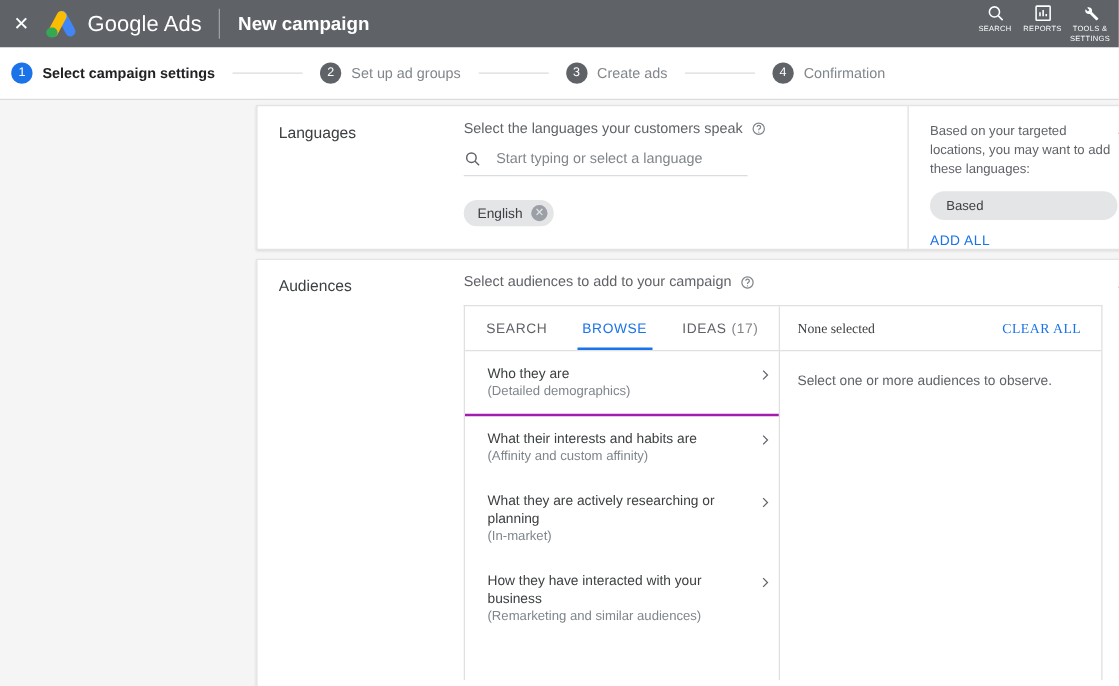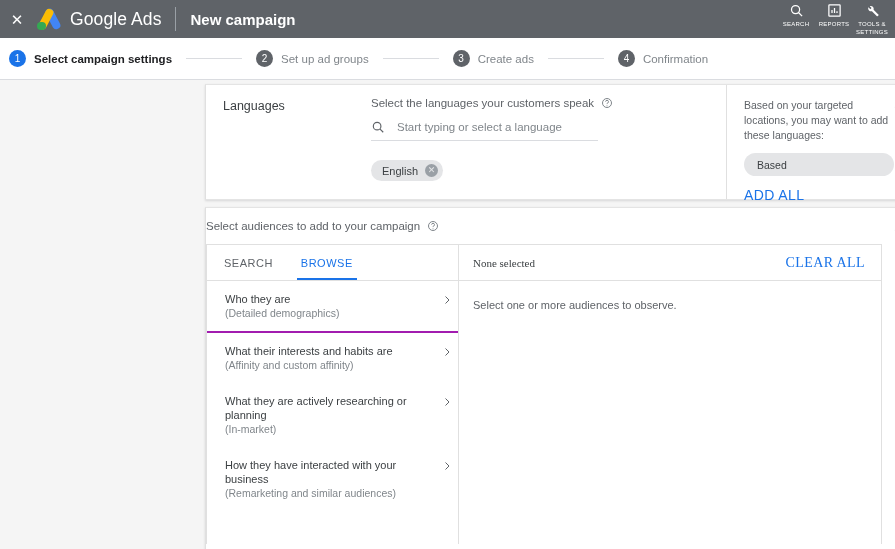--- a/index.html
+++ b/index.html
@@ -173,21 +173,21 @@
     font-size: 10.5px; color: #5f6368; line-height: 15px;
     width: 152px;
   }
   .suggest-chip {
     margin-top: 10px; width: 150px; height: 23px;
     border-radius: 12px; background: #e4e5e7;
     display: flex; align-items: center; padding-left: 13px;
     font-size: 10.5px; color: #3c4043;
   }
   .link-btn {
-    margin-top: 11px; font-size: 14px; color: #1a73e8;
+    margin-top: 11px; font-size: 11px; color: #1a73e8;
     letter-spacing: .4px; cursor: pointer; display: inline-block;
   }
 
   
   .card-audiences { top: 127px; height: 344px; }
   .aud-caption { padding-left: 0; }
   .aud-panels {
     margin-top: 12px; margin-right: 22px;
     border: 1px solid #e0e0e0; border-bottom: none;
     display: flex; height: 300px;
@@ -362,20 +362,21 @@
       <div class="edit-pencil">
         <svg width="16" height="16" viewBox="0 0 24 24" fill="none" stroke="#5f6368" stroke-width="1.8">
           <path d="M4 20l.9-4L16.3 4.6a1.6 1.6 0 0 1 2.3 0l.8.8a1.6 1.6 0 0 1 0 2.3L8 19.1 4 20z"></path>
         </svg>
       </div>
     </div>
   </div>
 
   <div class="card card-audiences">
     <div class="card-inner">
+      <div class="card-label">Audiences</div>
 
       <div class="card-body">
         <div class="field-caption aud-caption">
           <span>Select audiences to add to your campaign</span>
           <span class="help-ico">
             <svg width="12" height="12" viewBox="0 0 24 24" fill="none" stroke="#80868b" stroke-width="2">
               <circle cx="12" cy="12" r="9"></circle>
               <path d="M9.2 9.2a2.9 2.9 0 1 1 3.6 3.1c-.6.3-.8.8-.8 1.5v.4"></path>
               <circle cx="12" cy="17.4" r="1" fill="#80868b" stroke="none"></circle>
             </svg>
@@ -385,20 +386,24 @@
         <div class="aud-panels">
 
           <div class="aud-left">
             <div class="aud-tabs">
               <div class="aud-tab">
                 <span>SEARCH</span>
               </div>
               <div class="aud-tab active">
                 <span>BROWSE</span>
               </div>
+              <div class="aud-tab">
+                <span>IDEAS</span>
+                <span class="count">(17)</span>
+              </div>
             </div>
 
             <div class="browse-list">
 
               <div class="browse-item highlight">
                 <div class="texts">
                   <div class="t1">Who they are</div>
                   <div class="t2">(Detailed demographics)</div>
                 </div>
                 <div class="chev">

